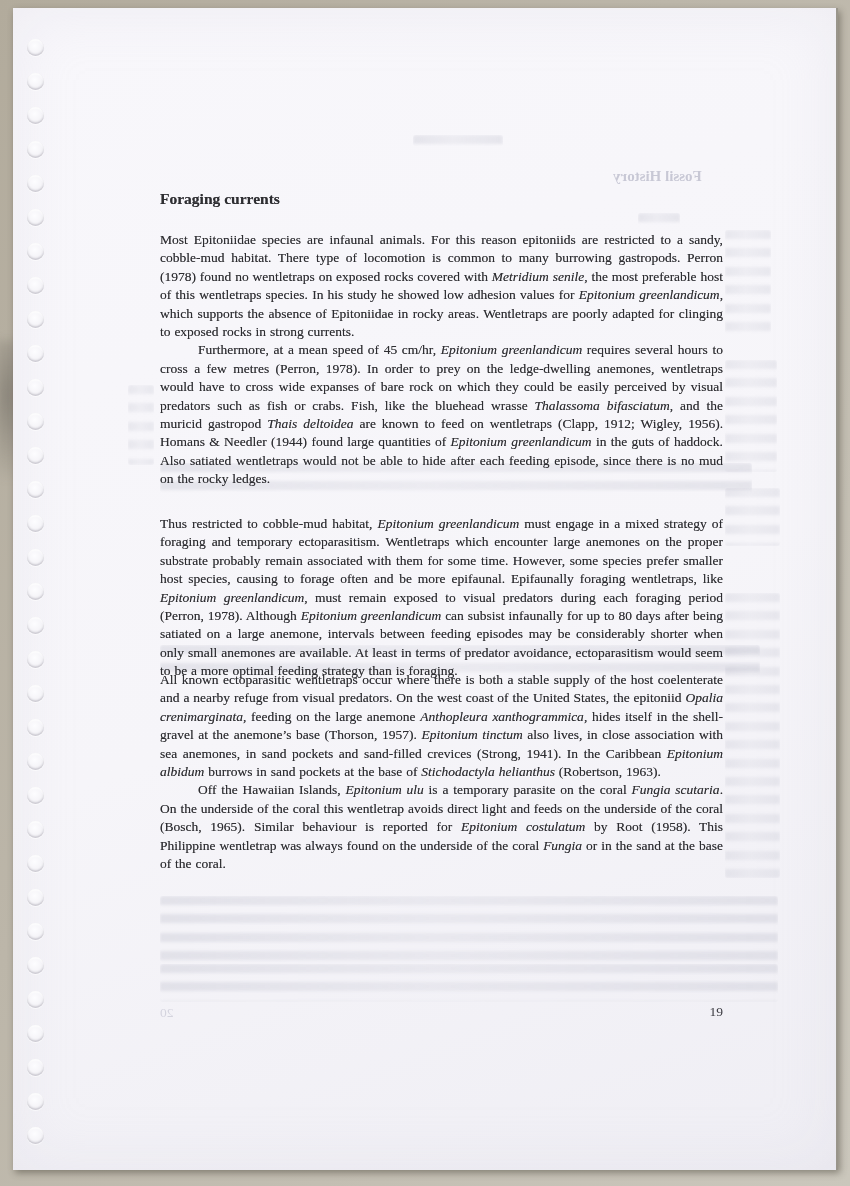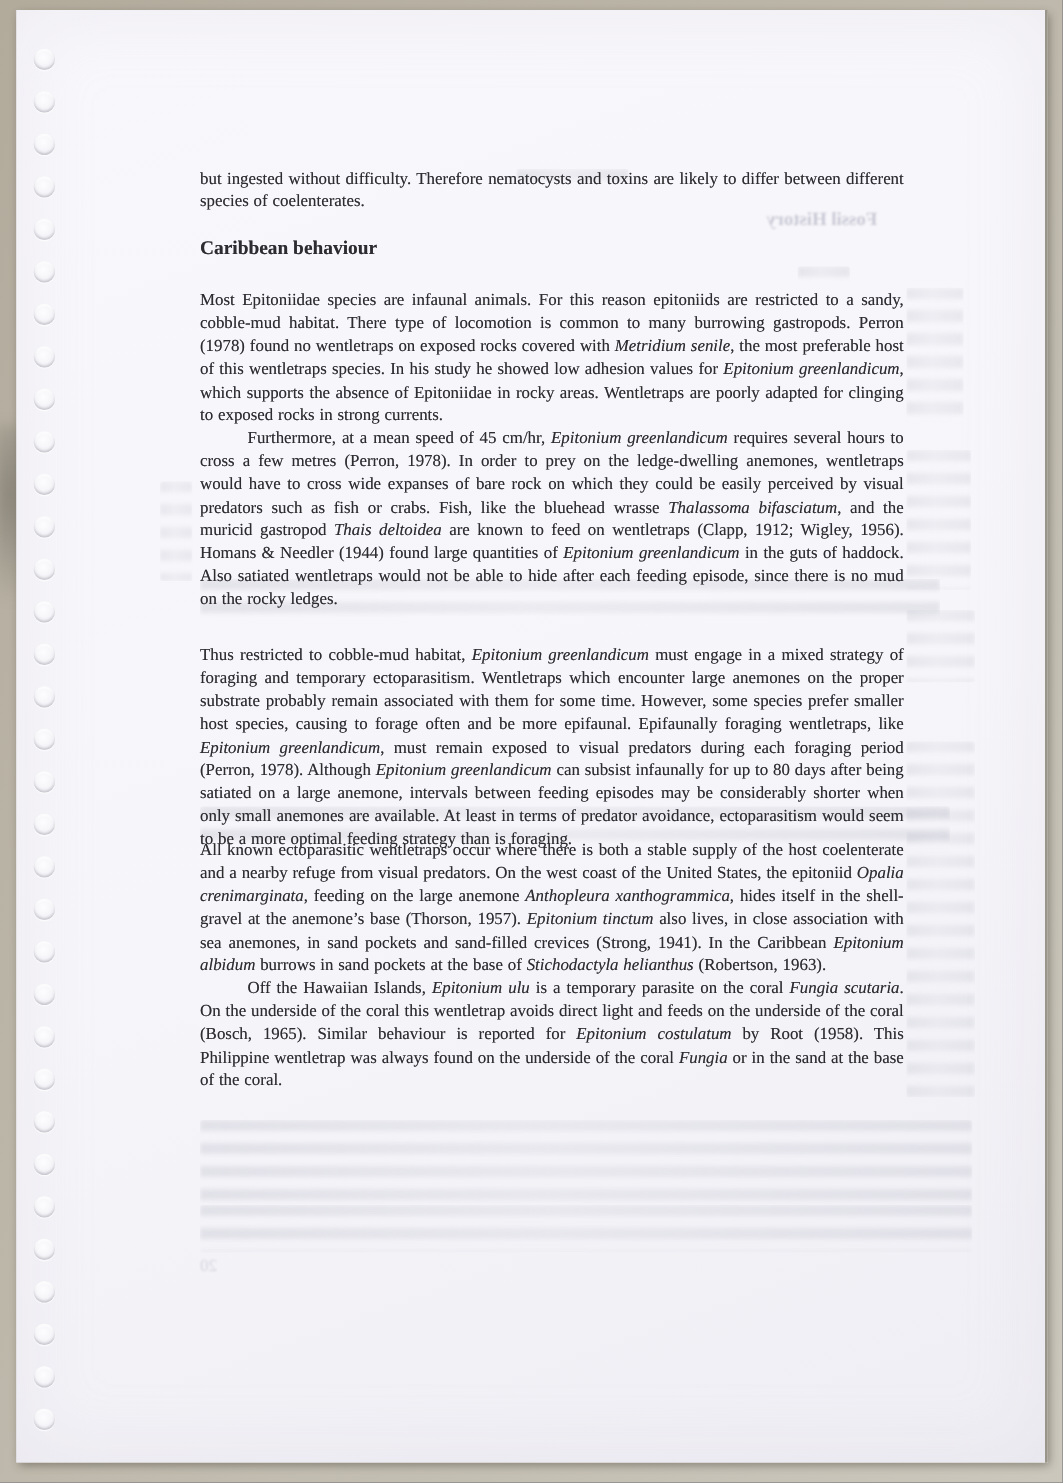--- a/index.html
+++ b/index.html
@@ -122,30 +122,30 @@
     <div class="ghost-lines ghost-col" style="left:712px;top:352px;width:52px;height:112px;"></div>
     <div class="ghost-lines ghost-col" style="left:115px;top:377px;width:26px;height:80px;"></div>
     <div class="ghost-lines" style="left:147px;top:455px;width:592px;height:37px;"></div>
     <div class="ghost-lines ghost-col" style="left:712px;top:480px;width:55px;height:58px;"></div>
     <div class="ghost-lines ghost-col" style="left:712px;top:585px;width:55px;height:285px;"></div>
     <div class="ghost-lines" style="left:147px;top:637px;width:600px;height:37px;"></div>
     <div class="ghost-lines" style="left:147px;top:888px;width:618px;height:70px;"></div>
     <div class="ghost-lines" style="left:147px;top:956px;width:618px;height:38px;"></div>
     <div class="ghost-text ghost-pageno">20</div>
 
-    <p class="textcol body-text intro"><span>but ingested without difficulty. Therefore nematocysts and toxins are likely to differ between different species of coelenterates.</span></p>
 
-    <h2 class="section-heading">Caribbean behaviour</h2>
+    <h2 class="section-heading">Foraging currents</h2>
 
     <div class="textcol body-text block1">
         <p class="para"><span>Most Epitoniidae species are infaunal animals. For this reason epitoniids are restricted to a sandy, cobble-mud habitat. There type of locomotion is common to many burrowing gastropods. Perron (1978) found no wentletraps on exposed rocks covered with </span><em>Metridium senile</em><span>, the most preferable host of this wentletraps species. In his study he showed low adhesion values for </span><em>Epitonium greenlandicum</em><span>, which supports the absence of Epitoniidae in rocky areas. Wentletraps are poorly adapted for clinging to exposed rocks in strong currents.</span></p>
         <p class="para indent"><span>Furthermore, at a mean speed of 45 cm/hr, </span><em>Epitonium greenlandicum</em><span> requires several hours to cross a few metres (Perron, 1978). In order to prey on the ledge-dwelling anemones, wentletraps would have to cross wide expanses of bare rock on which they could be easily perceived by visual predators such as fish or crabs. Fish, like the bluehead wrasse </span><em>Thalassoma bifasciatum</em><span>, and the muricid gastropod </span><em>Thais deltoidea</em><span> are known to feed on wentletraps (Clapp, 1912; Wigley, 1956). Homans &amp; Needler (1944) found large quantities of </span><em>Epitonium greenlandicum</em><span> in the guts of haddock. Also satiated wentletraps would not be able to hide after each feeding episode, since there is no mud on the rocky ledges.</span></p>
       </div>
     <div class="textcol body-text block2">
         <p class="para"><span>Thus restricted to cobble-mud habitat, </span><em>Epitonium greenlandicum</em><span> must engage in a mixed strategy of foraging and temporary ectoparasitism. Wentletraps which encounter large anemones on the proper substrate probably remain associated with them for some time. However, some species prefer smaller host species, causing to forage often and be more epifaunal. Epifaunally foraging wentletraps, like </span><em>Epitonium greenlandicum</em><span>, must remain exposed to visual predators during each foraging period (Perron, 1978). Although </span><em>Epitonium greenlandicum</em><span> can subsist infaunally for up to 80 days after being satiated on a large anemone, intervals between feeding episodes may be considerably shorter when only small anemones are available. At least in terms of predator avoidance, ectoparasitism would seem to be a more optimal feeding strategy than is foraging.</span></p>
       </div>
     <div class="textcol body-text block3">
         <p class="para"><span>All known ectoparasitic wentletraps occur where there is both a stable supply of the host coelenterate and a nearby refuge from visual predators. On the west coast of the United States, the epitoniid </span><em>Opalia crenimarginata</em><span>, feeding on the large anemone </span><em>Anthopleura xanthogrammica</em><span>, hides itself in the shell-gravel at the anemone’s base (Thorson, 1957). </span><em>Epitonium tinctum</em><span> also lives, in close association with sea anemones, in sand pockets and sand-filled crevices (Strong, 1941). In the Caribbean </span><em>Epitonium albidum</em><span> burrows in sand pockets at the base of </span><em>Stichodactyla helianthus</em><span> (Robertson, 1963).</span></p>
         <p class="para indent"><span>Off the Hawaiian Islands, </span><em>Epitonium ulu</em><span> is a temporary parasite on the coral </span><em>Fungia scutaria</em><span>. On the underside of the coral this wentletrap avoids direct light and feeds on the underside of the coral (Bosch, 1965). Similar behaviour is reported for </span><em>Epitonium costulatum</em><span> by Root (1958). This Philippine wentletrap was always found on the underside of the coral </span><em>Fungia</em><span> or in the sand at the base of the coral.</span></p>
       </div>
 
+    <div class="pageno">19</div>
   </div>
 </div>
 
 </body></html>

